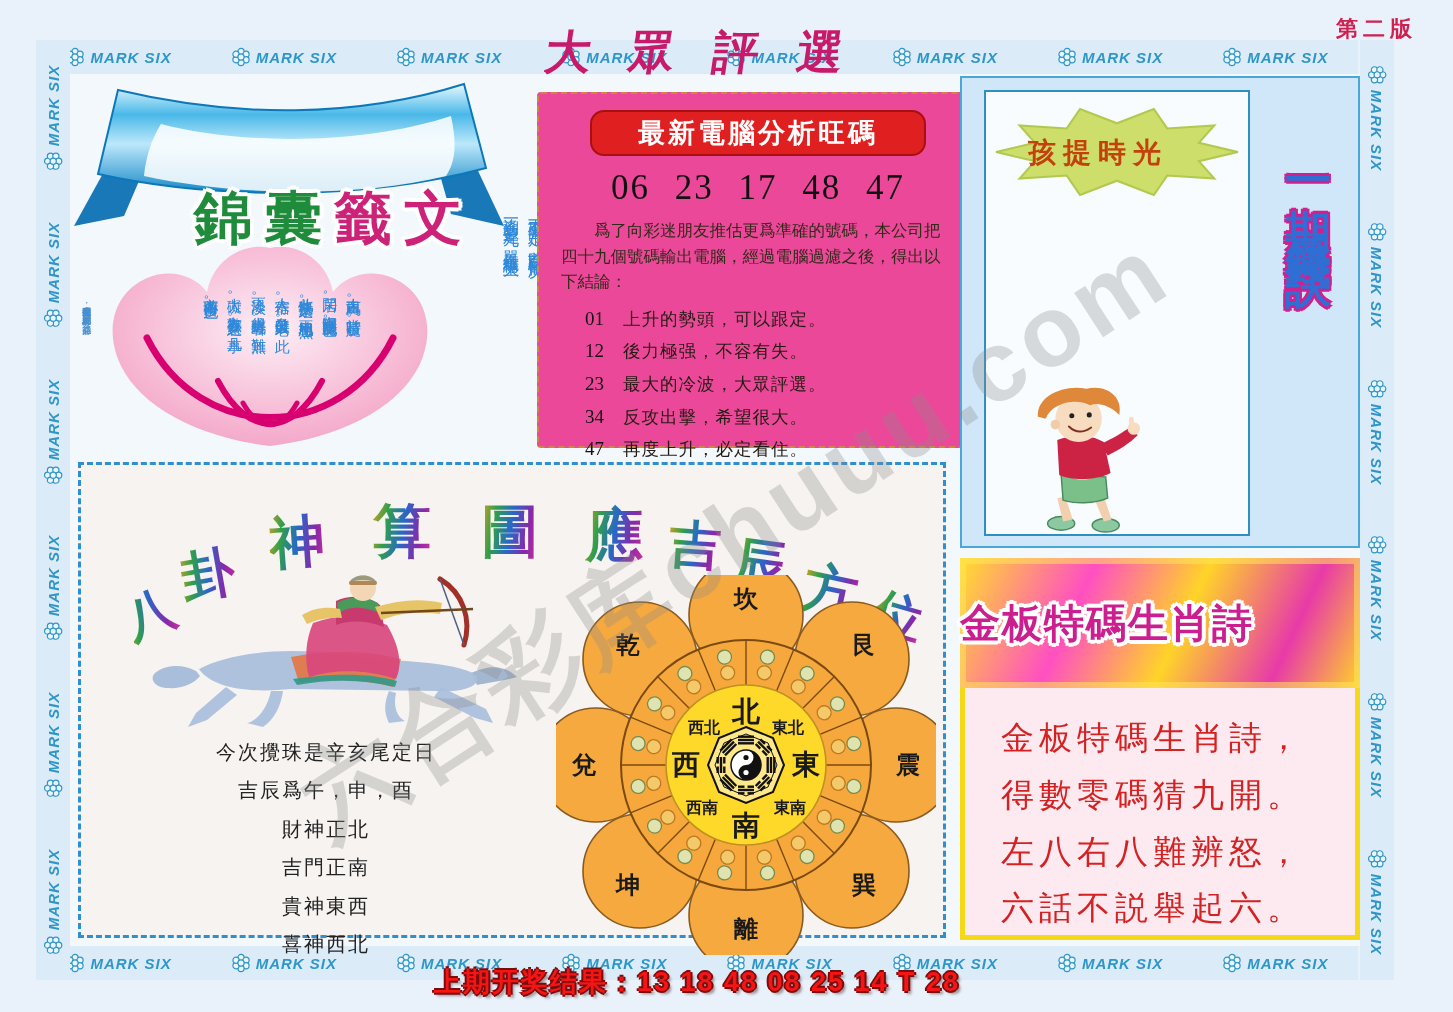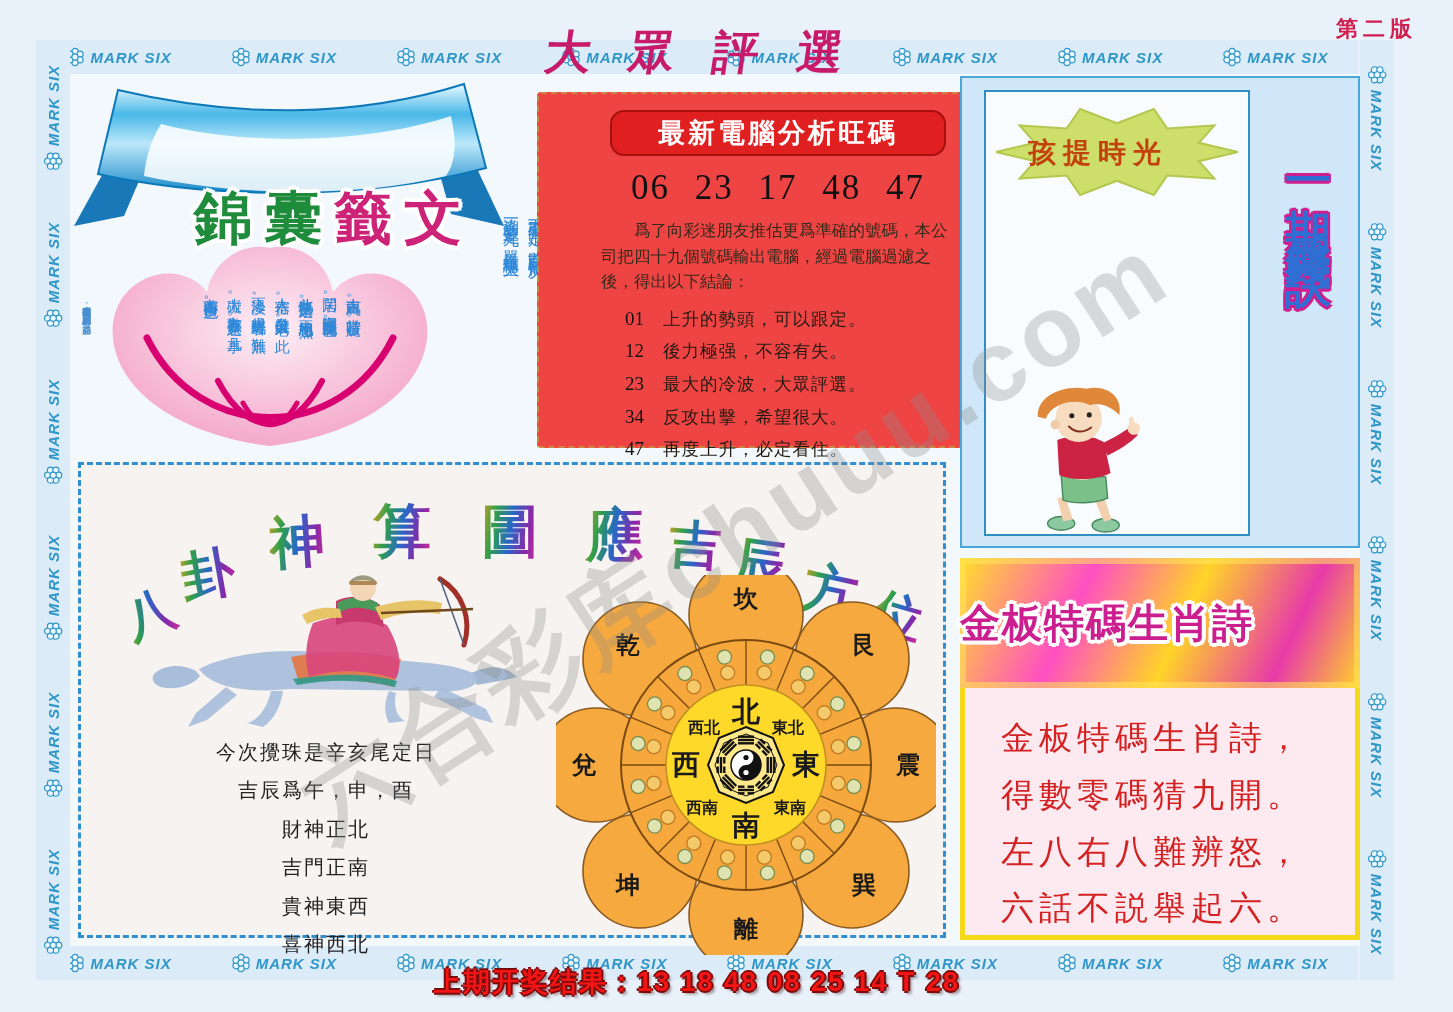--- a/index.html
+++ b/index.html
@@ -42,21 +42,21 @@
   .verse { position:absolute; color:#2f88d8; line-height:1.12; }
   .verse-right { left:410px; top:8px; height:278px; writing-mode:vertical-rl; font-size:16px; }
   .verse-right > div { margin-left:7px; letter-spacing:2px; }
   .verse-left { left:110px; top:88px; height:210px; writing-mode:vertical-rl; font-size:15px; }
   .verse-left > div { margin-left:7px; letter-spacing:1px; }
   .side-note { position:absolute; left:80px; top:300px; height:158px; writing-mode:vertical-rl;
                font-size:9px; color:#4a90d0; line-height:1.3; }
 
   
   .ana-box { position:absolute; left:537px; top:92px; width:442px; height:356px;
-             background:#ef4444; border:2px dashed #cc8840; border-radius:4px;padding-left:40px; }
+             background:#ec4899; border:2px dashed #cc8840; border-radius:4px; }
   .ana-header { margin:16px auto 0; width:336px; height:46px; background:#e02020;
                 border:2px solid #a81010; border-radius:14px; color:#fff;
                 font-size:27px; font-weight:bold; letter-spacing:3px;
                 display:flex; align-items:center; justify-content:center; }
   .ana-numbers { margin-top:12px; text-align:center; font-family:"Liberation Serif", serif;
                  font-size:35px; color:#111; letter-spacing:2px; word-spacing:14px; }
   .ana-intro { margin:10px 22px 0; font-size:16.5px; color:#332a1a; line-height:1.55; text-indent:2em; }
   .ana-list { margin:8px 0 0 46px; }
   .ana-row { display:flex; align-items:baseline; line-height:1.72; }
   .ana-row .n { width:38px; font-family:"Liberation Serif", serif; font-size:19px; color:#111; }

